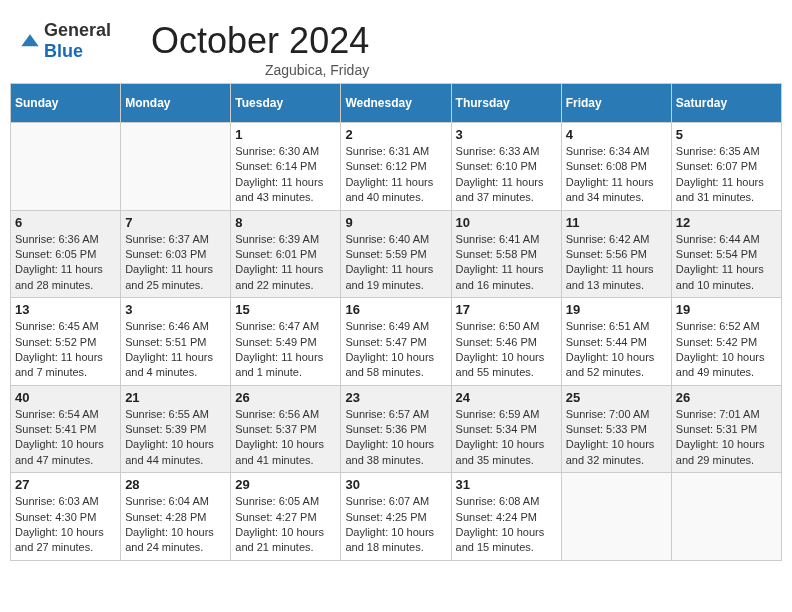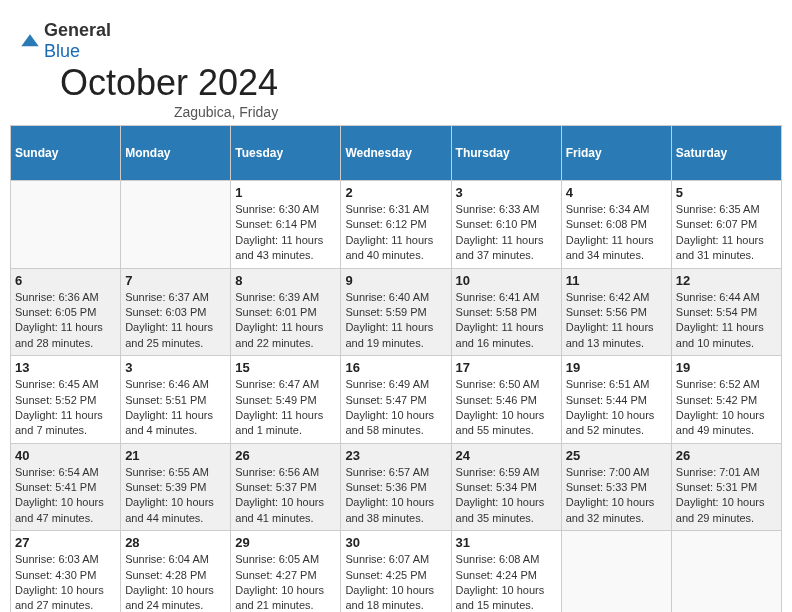--- a/index.html
+++ b/index.html
@@ -8,21 +8,20 @@
       background: #fff;
       width: 792px;
       min-height: 612px;
       padding: 10px;
     }
     .header {
       display: flex;
       justify-content: flex-start;
       align-items: flex-start;
       padding: 10px 10px 5px 10px;
-      flex-direction: column;
     }
     .logo {
       display: flex;
       align-items: center;
       gap: 4px;
     }
     .logo-icon {
       width: 20px;
       height: 20px;
     }
@@ -40,21 +39,21 @@
       color: #555;
     }
     .calendar {
       width: 100%;
       border-collapse: collapse;
       font-size: 11px;
     }
     .calendar th {
       background: #2a7ab5;
       color: #fff;
-      padding: 20px 4px;
+      padding: 12px 4px;
       text-align: left;
       font-size: 12px;
       font-weight: bold;
       border: 1px solid #ccc;
     }
     .calendar td {
       border: 1px solid #ccc;
       vertical-align: top;
       padding: 4px;
       width: 110px;
@@ -83,21 +82,21 @@
 </head>
 <body>
 
 <div class="header">
   <div class="logo">
     <svg class="logo-icon" viewBox="0 0 30 24" xmlns="http://www.w3.org/2000/svg">
       <polygon points="15,2 28,20 2,20" fill="#2a7ab5"></polygon>
     </svg>
     <div>
       <span style="font-size:18px;font-weight:bold;color:#333;">General</span><br>
-      <span style="font-size:18px;font-weight:normal;color:#1a6bb5;">Blue</span>
+      <span style="font-size:18px;font-weight:bold;color:#1a6bb5;">Blue</span>
     </div>
   </div>
   <div class="title-block">
     <div class="month-title">October 2024</div>
     <div class="subtitle">Zagubica, Friday</div>
   </div>
 </div>
 
 <table class="calendar">
   <thead>

